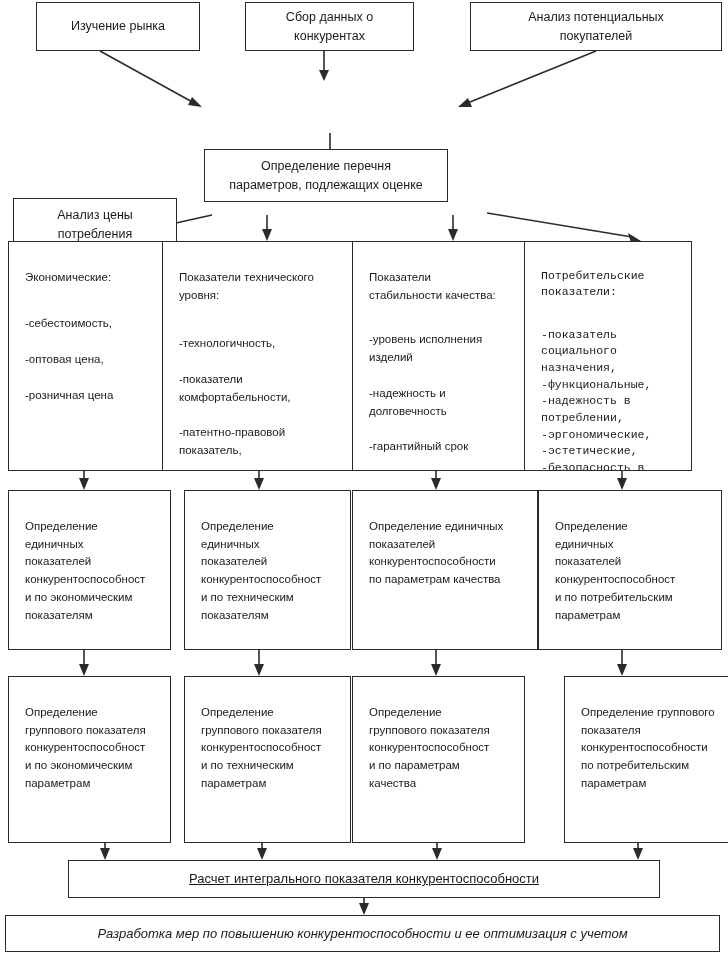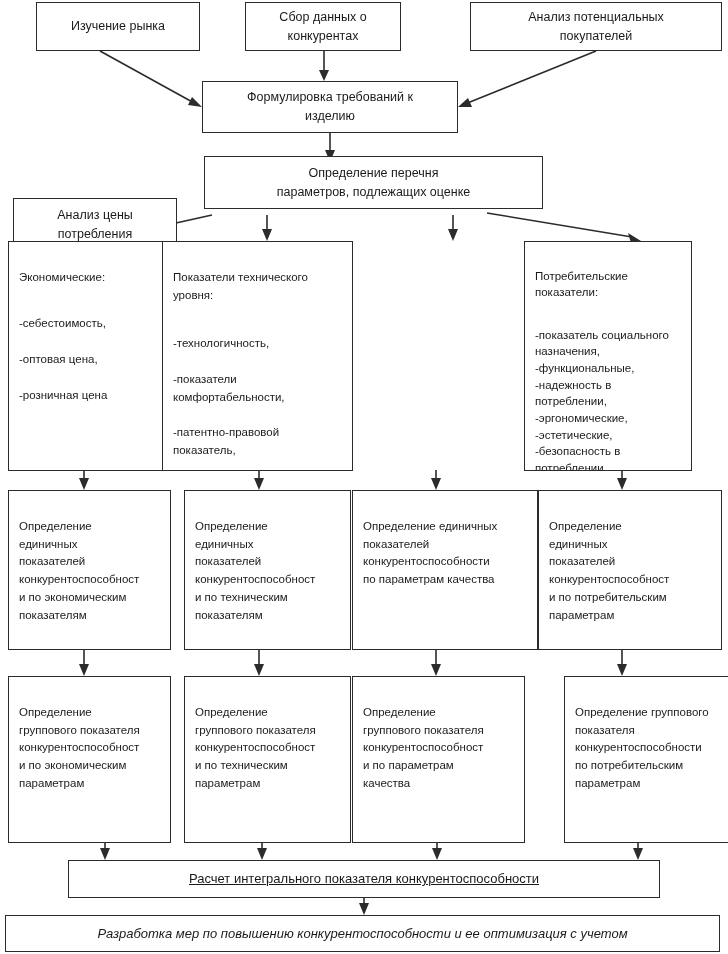--- a/index.html
+++ b/index.html
@@ -33,21 +33,21 @@
     white-space: pre-line;
   }
   .cell {
     position: absolute;
     box-sizing: border-box;
     border: 1.5px solid #2b2b2b;
     background: #ffffff;
     text-align: left;
     font-size: 11.5px;
     line-height: 1.55;
-    padding: 9px 9px 6px 10px;
+    padding: 9px 9px 6px 16px;
     white-space: pre-line;
     overflow: hidden;
   }
   .cell.tight {
     line-height: 1.45;
   }
   svg.links {
     position: absolute;
     left: 0;
     top: 0;
@@ -170,41 +170,37 @@
     <g>
       <line class="ln" x1="364" y1="898" x2="364" y2="906"></line>
       <polygon class="ah" points="364,915 359,903 369,903"></polygon>
     </g>
   </svg>
 
   <div class="box" style="left:13px; top:2px; width:164px; height:49px;margin-left:23px;">
     <span>Изучение рынка</span>
   </div>
 
-  <div class="box" style="left:245px; top:2px; width:156px; height:49px;">
+  <div class="box" style="left:245px; top:2px; width:169px; height:49px;">
     <span>Сбор данных о
 конкурентах</span>
   </div>
 
   <div class="box" style="left:470px; top:2px; width:252px; height:49px;">
     <span>Анализ потенциальных
 покупателей</span>
   </div>
 
-  <div class="box" style="left:202px; top:81px; width:256px; height:52px;">
-    <span>Формулировка требований к
-изделию</span>
-  </div>
 
   <div class="box" style="left:13px; top:162px; width:164px; height:53px;margin-top:36px;">
     <span>Анализ цены
 потребления</span>
   </div>
 
-  <div class="box" style="left:204px; top:156px; width:339px; height:53px;">
+  <div class="box" style="left:204px; top:149px; width:244px; height:53px;">
     <span>Определение перечня
 параметров, подлежащих оценке</span>
   </div>
 
   <div class="cell" style="left:8px; top:241px; width:155px; height:230px;">
     <div style="margin-bottom:11px;">Экономические:</div>
     <div>-себестоимость,
 
 -оптовая цена,
 
@@ -218,22 +214,35 @@
 
 -показатели
 комфортабельности,
 
 -патентно-правовой
 показатель,
 
 -уровень унификации</div>
   </div>
 
-
-  <div class="cell tight" style="left:524px; top:241px; width:168px; height:230px;">
+  <div class="cell" style="left:352px; top:241px; width:173px; height:230px;">
+    <div style="margin-bottom:9px;">Показатели
+стабильности качества:</div>
+    <div>-уровень исполнения
+изделий
+
+-надежность и
+долговечность
+
+-гарантийный срок
+
+-внешний вид</div>
+  </div>
+
+  <div class="cell tight" style="left:524px; top:241px; width:168px; height:230px;font-family:Liberation Mono, monospace;">
     <div style="margin-bottom:9px;">Потребительские
 показатели:</div>
     <div>-показатель социального
 назначения,
 -функциональные,
 -надежность в
 потреблении,
 -эргономические,
 -эстетические,
 -безопасность в

